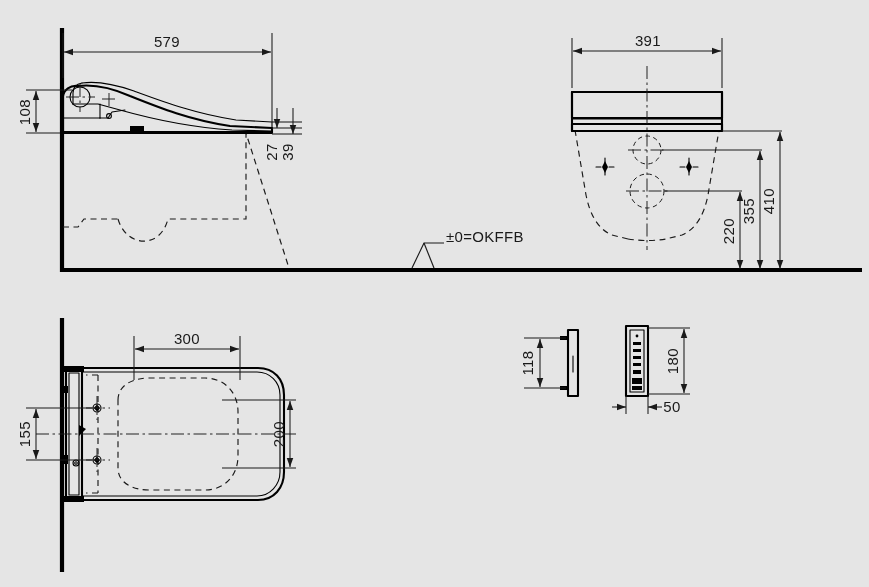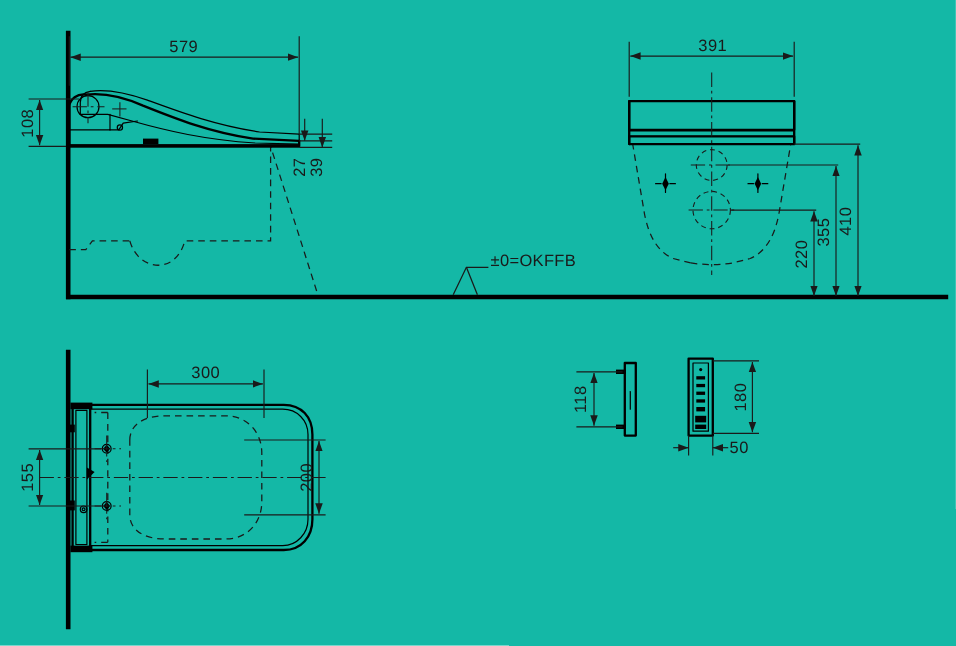--- a/index.html
+++ b/index.html
@@ -7,21 +7,21 @@
     padding: 0;
     background: #ffffff;
   }
   body {
     font-family: "Liberation Sans", sans-serif;
   }
   #drawing-sheet {
     position: relative;
     width: 869px;
     height: 587px;
-    background: #14b8a6;
+    background: #e5e5e5;
     overflow: hidden;
   }
   #drawing-svg {
     position: absolute;
     left: 0;
     top: 0;
     width: 869px;
     height: 587px;
   }
   text {

